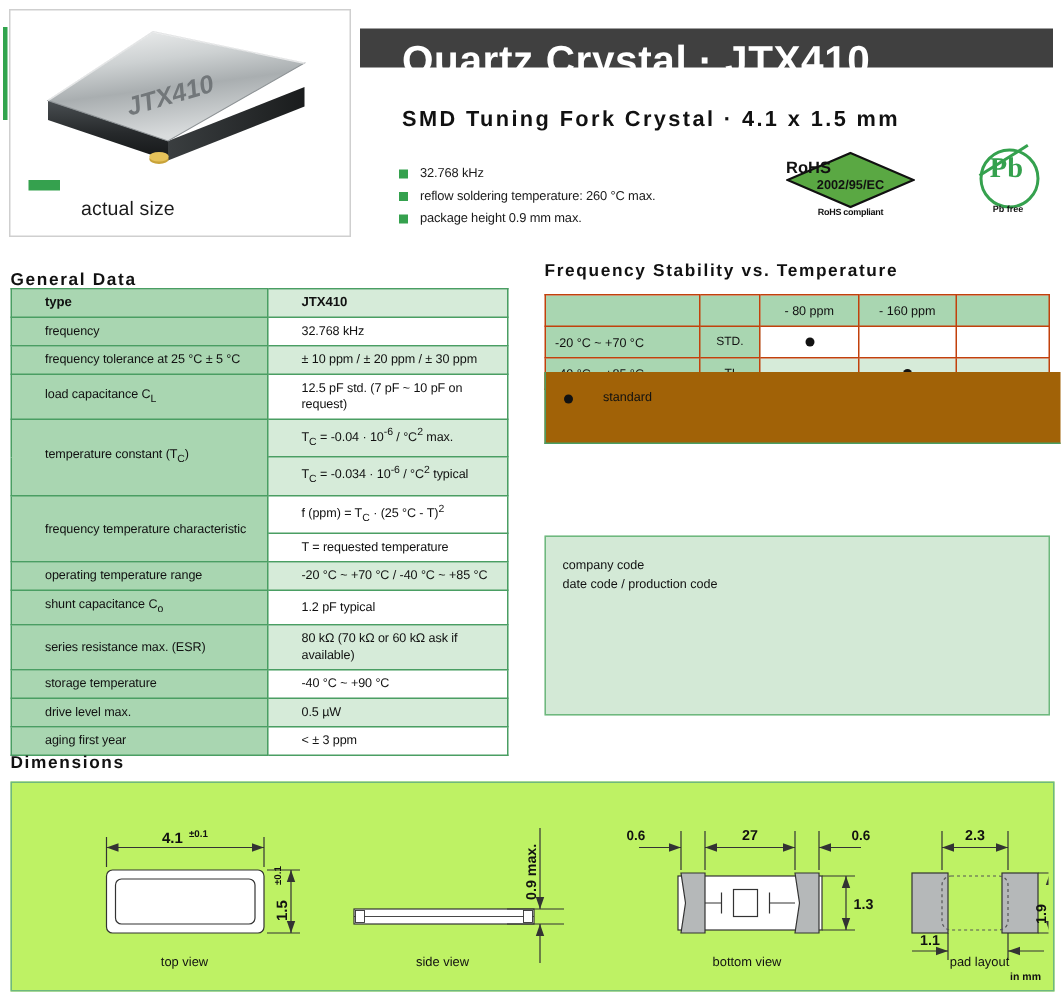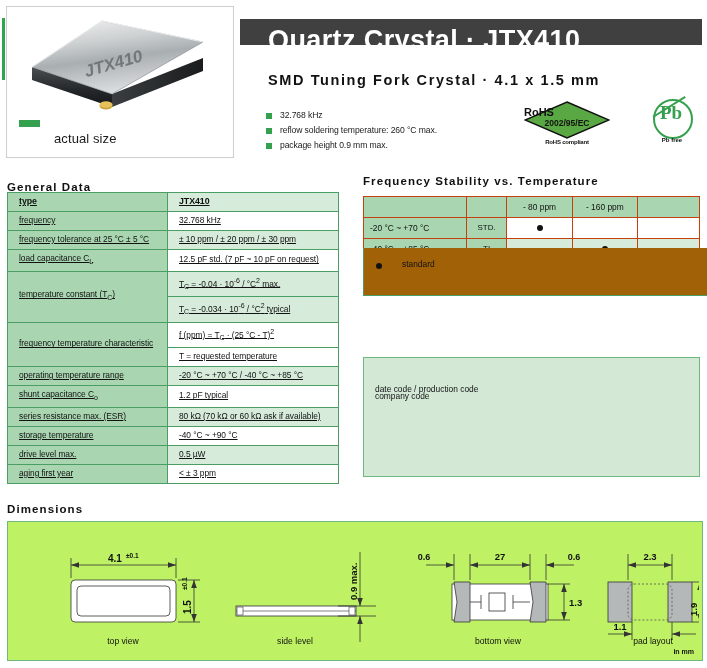--- a/index.html
+++ b/index.html
@@ -54,22 +54,22 @@
                  background:#35a14e;transform:rotate(-32deg);transform-origin:left center;}
   .pbfree .cap{position:absolute;left:-2px;top:38px;width:52px;text-align:center;
                font-size:6px;font-weight:bold;color:#111;}
 
   
   .sec-head{position:absolute;font-size:11.5px;font-weight:bold;letter-spacing:1.1px;color:#111;}
 
   
   table{border-collapse:collapse;}
   .gd{position:absolute;left:7px;top:192px;width:332px;font-size:8.4px;}
-  .gd td{border:1px solid #4a9e63;padding:3px 5px 4px 11px;height:9px;line-height:11px;
-         vertical-align:middle;letter-spacing:-.05px;text-decoration:underline;}
+  .gd td{border:1px solid #4a9e63;padding:3px 5px 4px 22px;height:9px;line-height:11px;
+         vertical-align:middle;letter-spacing:-.05px;}
   .gd td.k{width:143px;background:#a9d6b1;color:#111;}
   .gd td.v{background:#ffffff;color:#111;}
   .gd tr.alt td.v{background:#d6ebd9;}
   .gd tr.hdr td{font-weight:bold;font-size:8.8px;}
   .gd tr.hdr td.k{background:#a9d6b1;}
   .gd tr.hdr td.v{background:#d6ebd9;}
   .nb{border-top:none !important;}
 
   
   .fs{position:absolute;left:363px;top:196px;width:337px;font-size:8.4px;}
@@ -82,21 +82,21 @@
   .fs td.cg{background:#d6ebd9;text-align:center;width:62px;}
   .dot{display:inline-block;width:6px;height:6px;border-radius:50%;background:#121212;}
   .fs-foot{position:absolute;left:363px;top:248px;width:377px;height:48px;
            border:1px solid #4a9e63;border-top:none;background:#a16207;box-sizing:border-box;}
   .fs-foot .d{position:absolute;left:12px;top:15px;}
   .fs-foot .txt{position:absolute;left:38px;top:11px;font-size:8.4px;color:#111;}
 
   
   .codebox{position:absolute;left:363px;top:357px;width:337px;height:120px;
            border:1px solid #6eb87e;background:#d3e9d6;box-sizing:border-box;}
-  .codebox .c1{position:absolute;left:11px;top:13px;font-size:8.4px;color:#111;margin-top:20px;}
+  .codebox .c1{position:absolute;left:11px;top:13px;font-size:8.4px;color:#111;}
   .codebox .c2{position:absolute;left:11px;top:26px;font-size:8.4px;color:#111;}
 
   
   .dims{position:absolute;left:7px;top:521px;width:696px;height:140px;
         border:1px solid #6eb87e;background:#bef264;box-sizing:border-box;text-decoration:underline;}
   .dimcap{position:absolute;font-size:8.6px;color:#111;text-align:center;}
   .inmm{position:absolute;right:8px;bottom:5px;font-size:7px;font-weight:bold;color:#111;}
 </style>
 </head>
 <body>
@@ -372,20 +372,20 @@
         <line x1="664" y1="100" x2="664" y2="118" stroke="#333"></line>
         <line x1="600" y1="112" x2="624" y2="112" stroke="#333"></line>
         <polygon points="624,112 616,109.2 616,114.8" fill="#333" stroke="none"></polygon>
         <line x1="664" y1="112" x2="688" y2="112" stroke="#333"></line>
         <polygon points="664,112 672,109.2 672,114.8" fill="#333" stroke="none"></polygon>
         <text x="612" y="108" fill="#111" stroke="none" font-size="9.5" font-weight="bold" text-anchor="middle">1.1</text>
       </g>
     </svg>
 
     <div class="dimcap" style="left:60px;top:114px;width:110px;">top view</div>
-    <div class="dimcap" style="left:232px;top:114px;width:110px;">side level</div>
+    <div class="dimcap" style="left:232px;top:114px;width:110px;">side view</div>
     <div class="dimcap" style="left:435px;top:114px;width:110px;">bottom view</div>
     <div class="dimcap" style="left:590px;top:114px;width:110px;">pad layout</div>
 
     <div class="inmm">in mm</div>
   </div>
 
 </div>
 
 </body></html>

